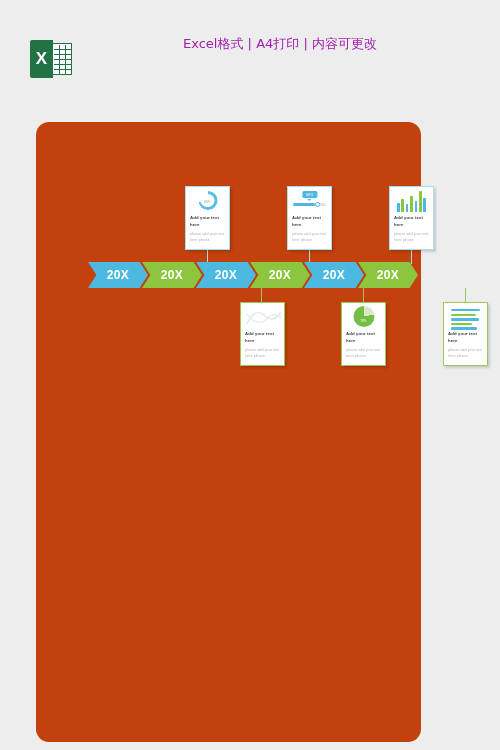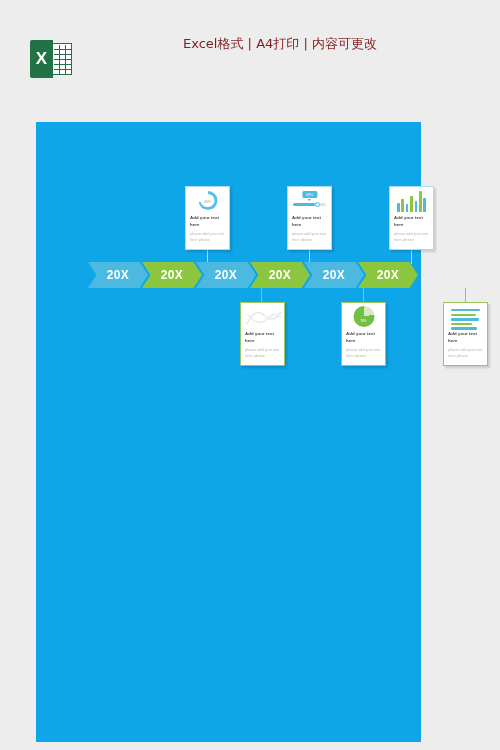--- a/index.html
+++ b/index.html
@@ -80,35 +80,36 @@
     color: #2e8b57;
     font-size: 30px;
     font-weight: bold;
     line-height: 38px;
     letter-spacing: 1px;
     font-family: "DejaVu Sans", "Liberation Sans", sans-serif;
     white-space: nowrap;
   }
   .sub-title {
     margin-top: 7px;
-    color: #7f1d1d;
+    color: #a21caf;
     font-size: 13px;
     line-height: 18px;
     font-family: "DejaVu Sans", "Liberation Sans", sans-serif;
     white-space: nowrap;
   }
 
   
   .page {
     position: absolute;
     left: 36px;
     top: 122px;
     width: 385px;
     height: 620px;
-    background: #0ea5e9;
+    background: #c2410c;
+    border-radius: 13px;
   }
 
   
   .timeline {
     position: absolute;
     left: 52px;
     top: 62px;
     width: 330px;
     height: 180px;
   }

